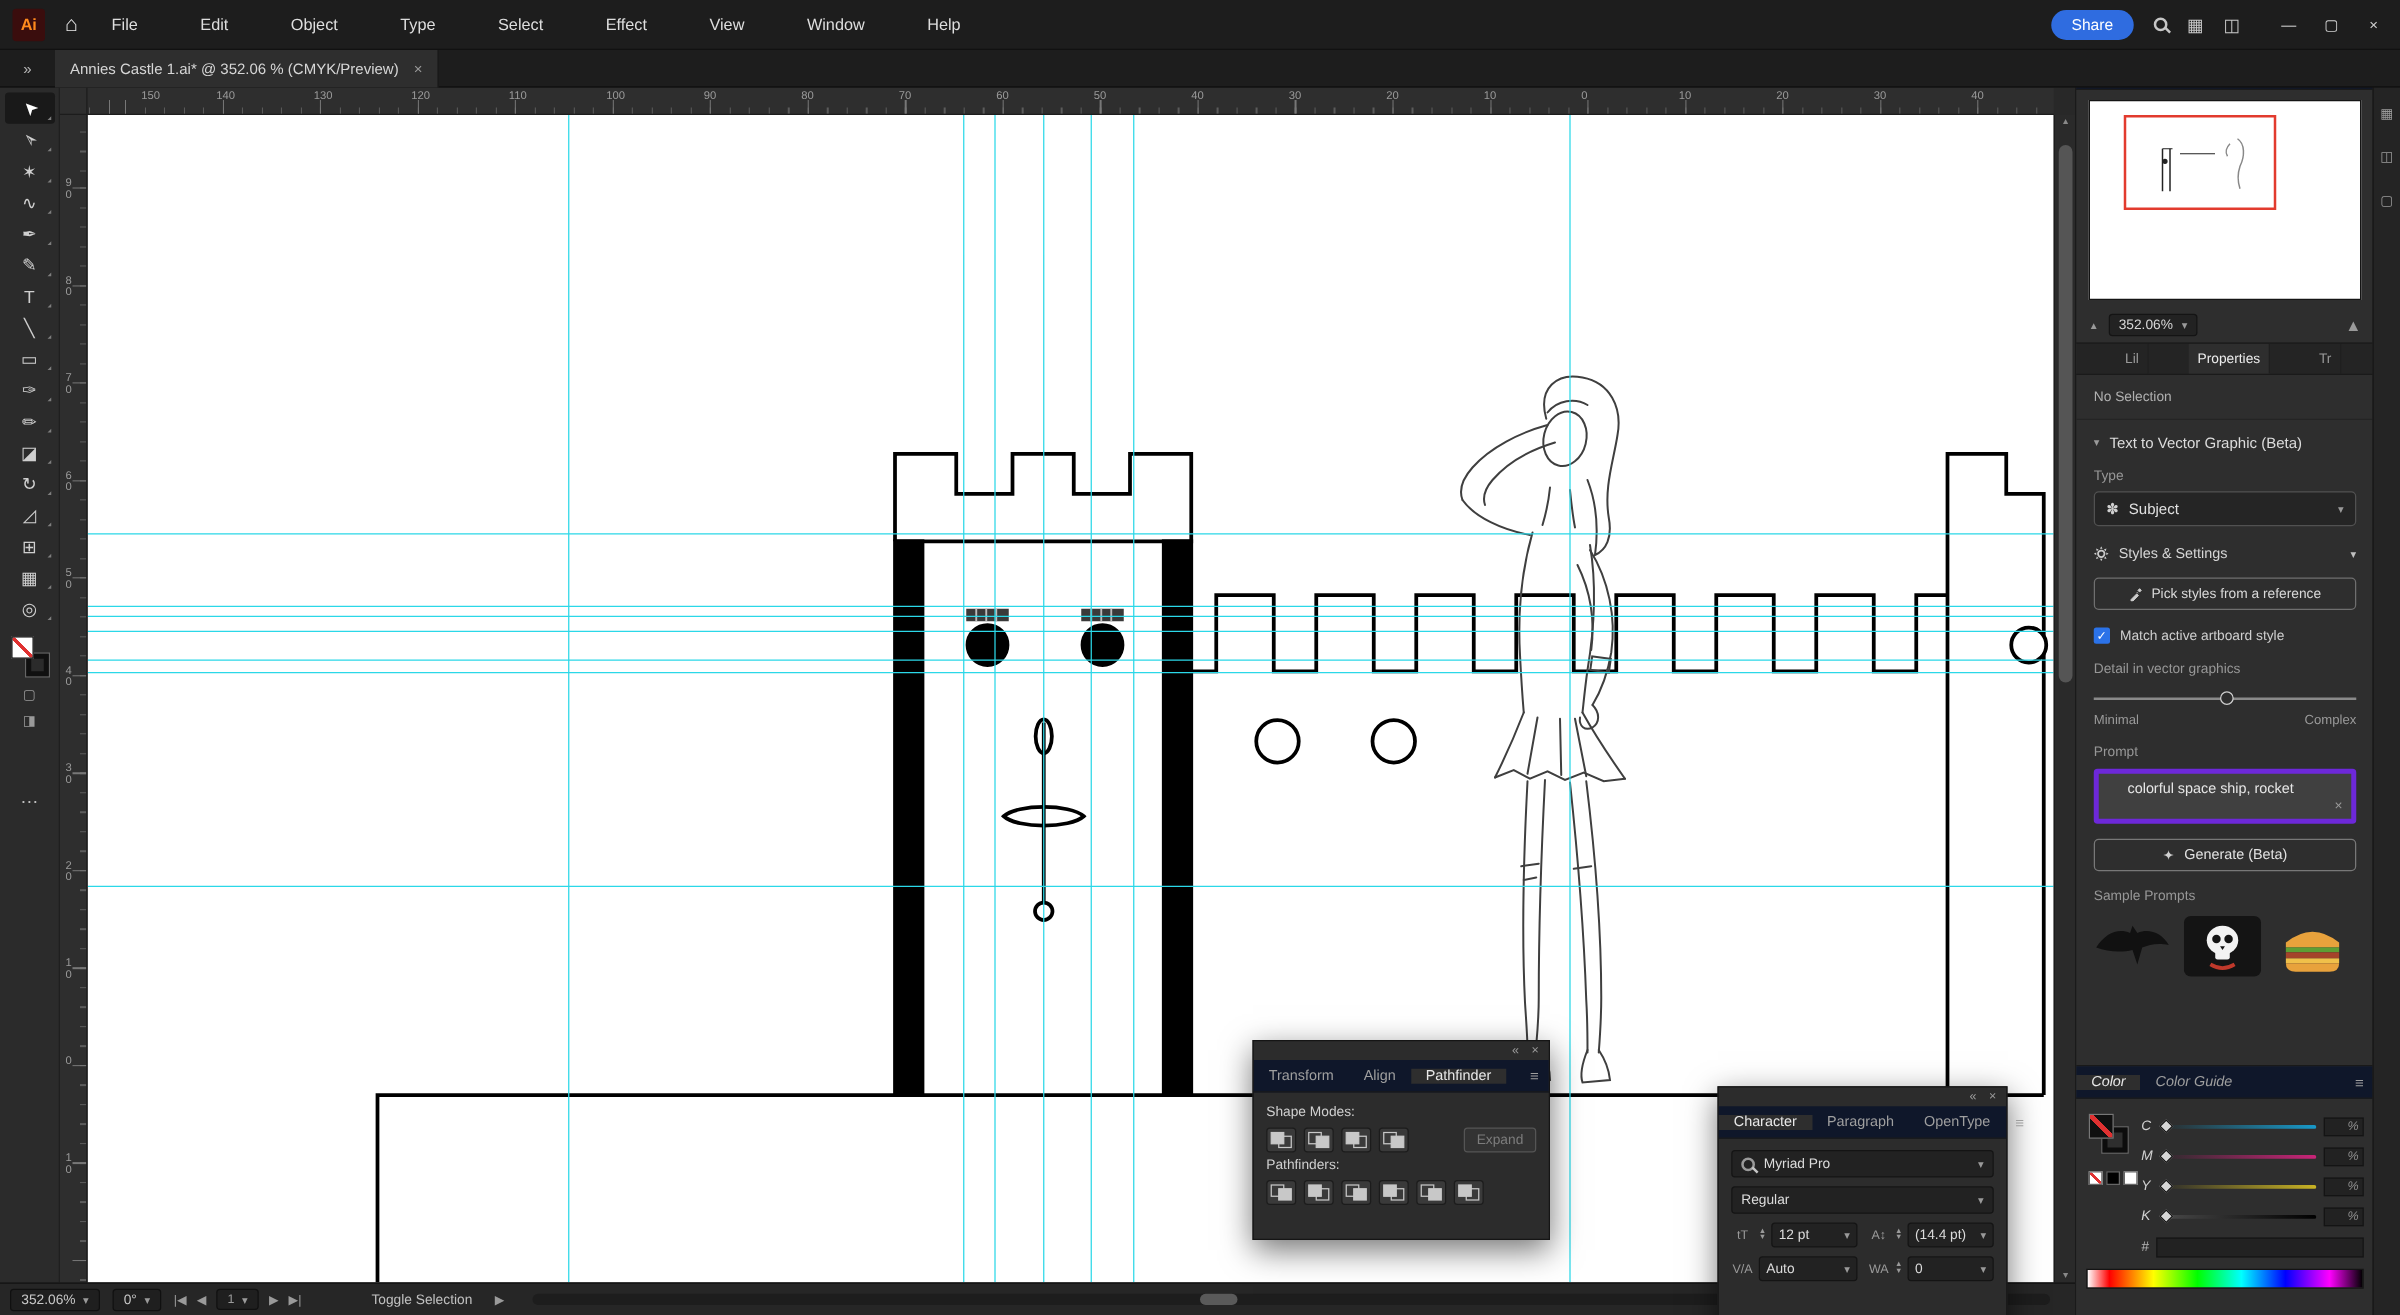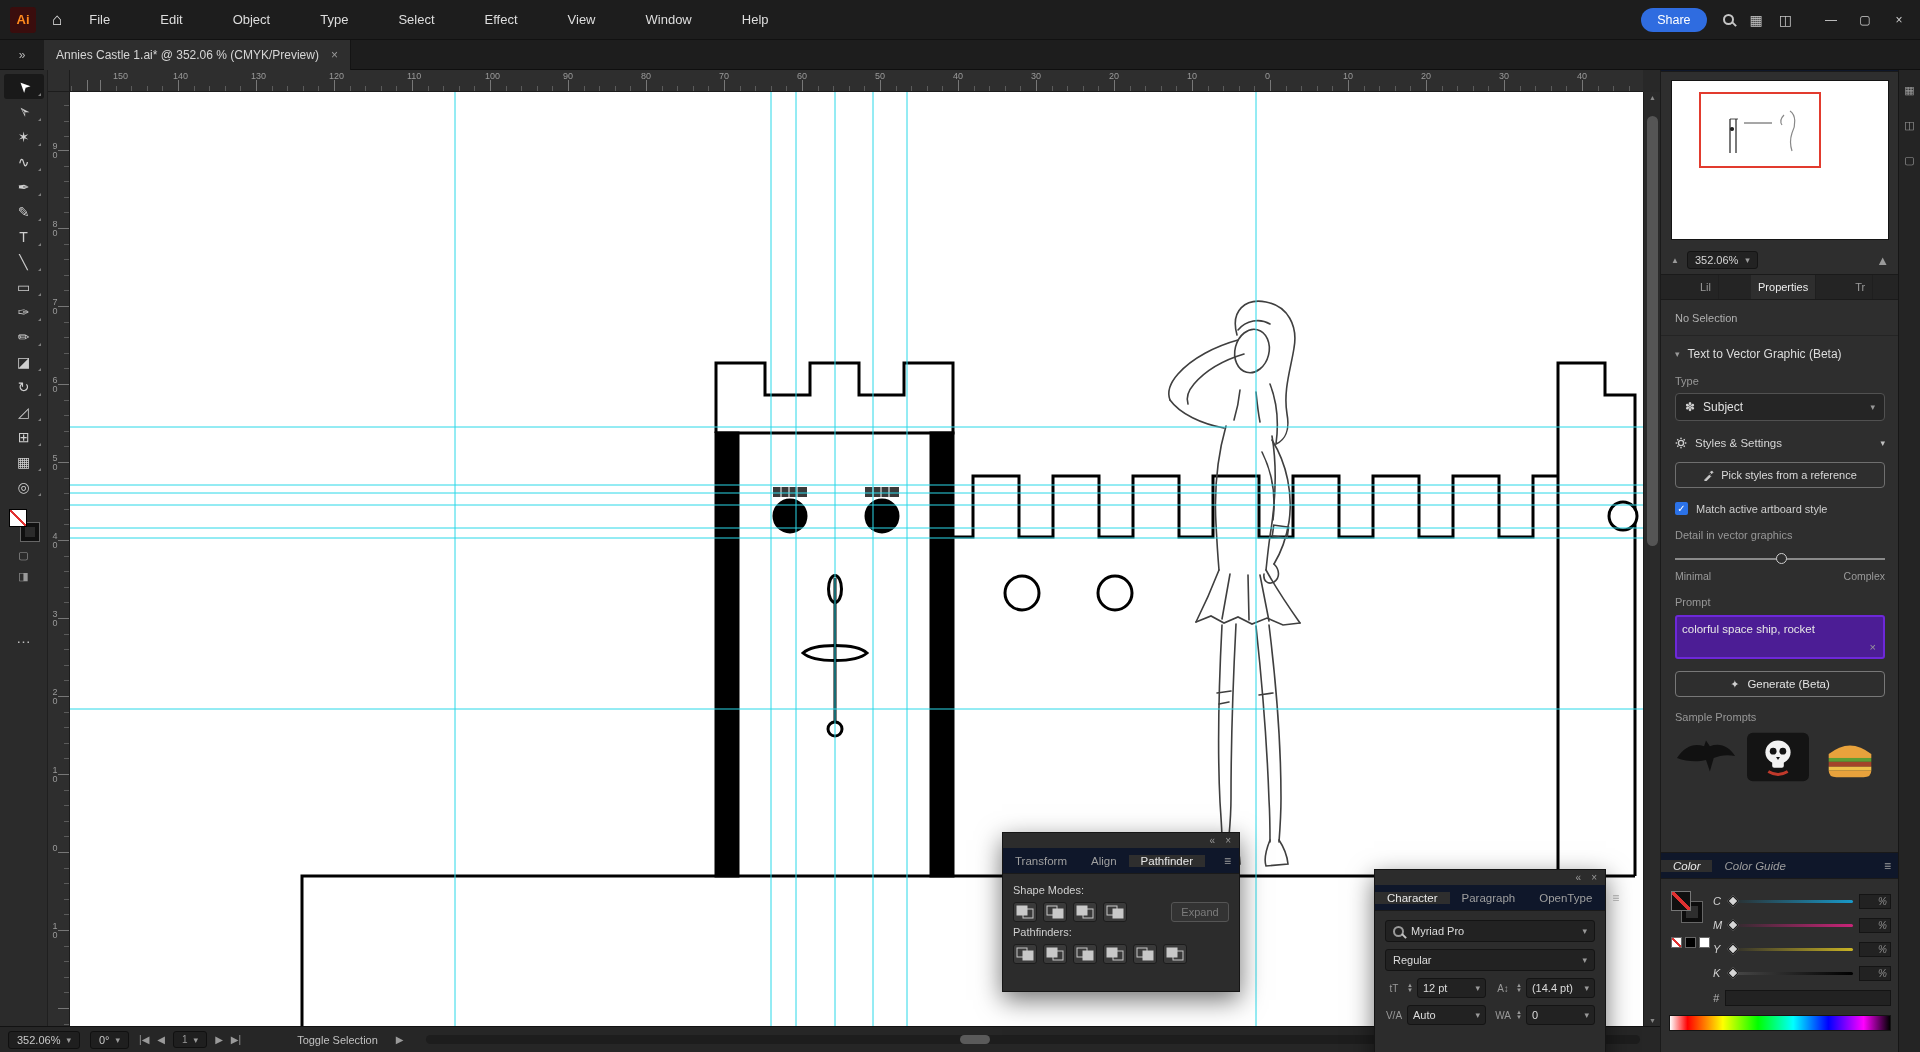--- a/index.html
+++ b/index.html
@@ -112,22 +112,22 @@
   .pick-btn { margin-top:13px; height:26px; border:1px solid #6f6f6f; border-radius:4px; display:flex;
               align-items:center; justify-content:center; gap:7px; font-size:11px; color:#d9d9d9; }
   .check-row { display:flex; align-items:center; gap:8px; margin-top:14px; font-size:11px; color:#cfcfcf; }
   .checkbox { width:13px; height:13px; background:#2b72e8; border-radius:2px; color:#fff; font-size:10px;
               display:flex; align-items:center; justify-content:center; flex:0 0 auto; }
   .slider { margin-top:12px; position:relative; height:12px; }
   .slider-track { position:absolute; left:0; right:0; top:5px; height:2px; background:#8a8a8a; }
   .slider-knob { position:absolute; left:48%; top:0; width:11px; height:11px; border:1.5px solid #cfcfcf;
                  border-radius:50%; background:#2e2e2e; }
   .slider-labels { display:flex; justify-content:space-between; font-size:10.5px; color:#9a9a9a; margin-top:5px; }
-  .prompt-box { margin-top:7px; height:44px; background:#4c1d95; border:2px solid #6d28d9; border-radius:3px;
-                position:relative; padding:6px 5px; font-size:11.5px; color:#e6e6e6; }
+  .prompt-box { margin-top:7px; height:44px; background:#404040; border:4px solid #6d28d9; border-radius:3px;
+                position:relative; padding:6px 23px; font-size:11.5px; color:#e6e6e6; }
   .prompt-clear { position:absolute; right:7px; bottom:4px; color:#9a9a9a; font-size:11px; }
   .generate-btn { margin-top:12px; height:26px; border:1px solid #787878; border-radius:4px; display:flex;
                   align-items:center; justify-content:center; gap:8px; font-size:11.5px; color:#e3e3e3; }
   .gen-icon { color:#d0d0d0; font-size:11px; }
   #sample-thumbs { display:flex; gap:10px; margin-top:9px; }
   .thumb { width:62px; height:50px; border-radius:4px; overflow:hidden; display:flex; align-items:center; justify-content:center; }
 
   
   #color-panel { position:absolute; left:0; bottom:0; width:238px; height:200px; background:#2e2e2e; border-top:1px solid #191919;font-style:italic; }
   .color-body { display:flex; padding:10px 8px 0 8px; gap:8px; }

